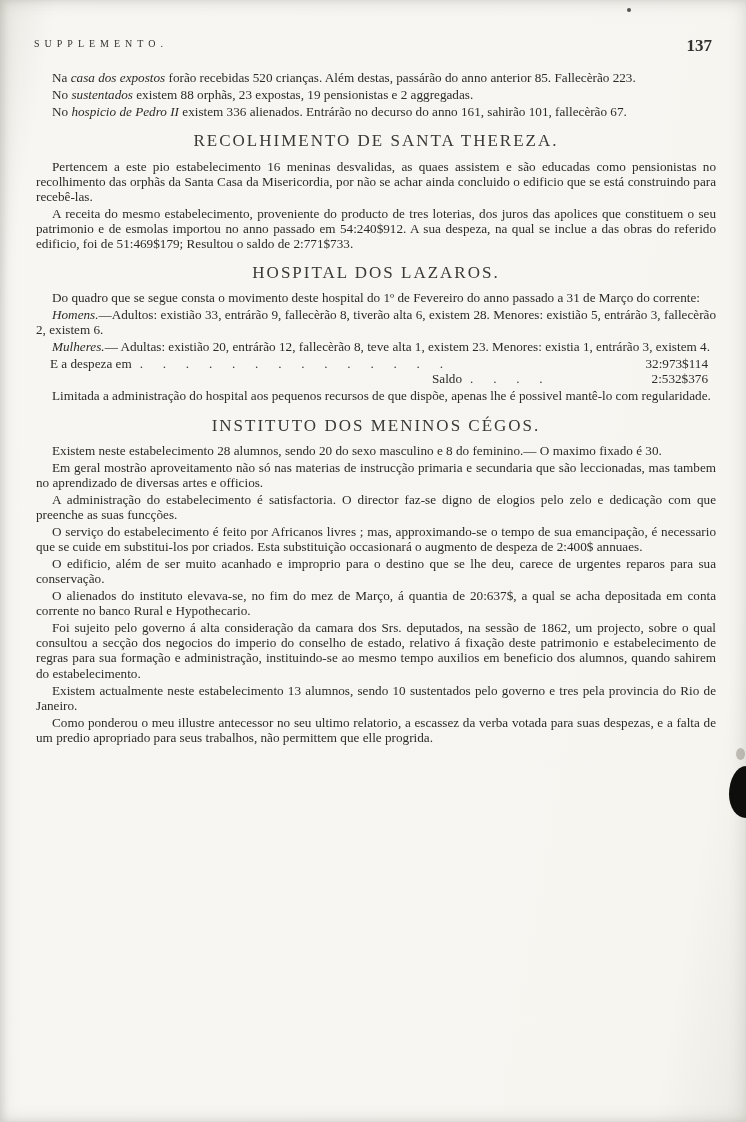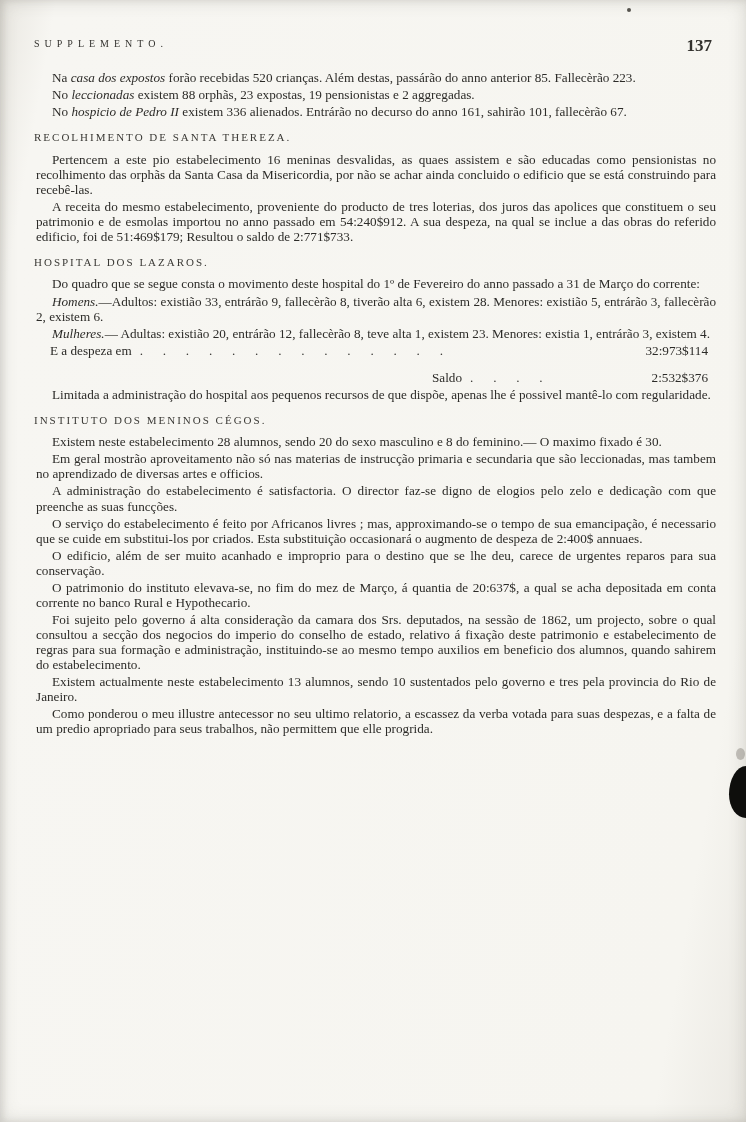--- a/index.html
+++ b/index.html
@@ -20,28 +20,28 @@
     letter-spacing:5px; color:#33322e;
   }
   .pagenum {
     position:absolute; right:6px; top:-2px;
     font-size:17px; font-weight:bold; color:#33322e;
   }
   .body-text { font-size:13.2px; line-height:1.14; text-align:justify; }
   .para { margin:2px; text-indent:16px; }
   .italic { font-style:italic; }
   .sec-heading {
-    font-size:11px; font-weight:normal;
+    text-align:center; font-size:17px; font-weight:normal;
     letter-spacing:2px; margin:12px 0 8px 0; color:#3a3935; text-indent:0;
   }
   .acct { display:flex; align-items:baseline; margin:0; padding-right:10px; }
   .acct-label { white-space:pre; text-indent:16px; }
   .acct-dots { flex:1; overflow:hidden; white-space:pre; padding:0 8px; color:#3a3935; }
   .acct-amount { white-space:pre; }
-  .acct-saldo { margin-top:12px; margin-bottom:2px; }
+  .acct-saldo { margin-bottom:2px; }
   .acct-saldo .acct-label { text-indent:0; padding-left:398px; }
   .ink-blot {
     position:absolute; right:0; top:766px; width:17px; height:52px;
     background:#0e0e0c;
     border-radius:100% 0 0 100% / 55% 0 0 45%;
   }
   .smudge {
     position:absolute; right:1px; top:748px; width:9px; height:12px;
     background:rgba(110,106,96,.38); border-radius:50%;
   }
@@ -62,21 +62,21 @@
   <div class="content">
 
     <div class="header">
       <div class="title">SUPPLEMENTO.</div>
       <div class="pagenum">137</div>
     </div>
 
     <div class="body-text">
 
       <p class="para"><span>Na </span><span class="italic">casa dos expostos</span><span> forão recebidas 520 crianças. Além destas, passárão do anno anterior 85. Fallecèrão 223.</span></p>
-      <p class="para"><span>No </span><span class="italic">leccionadas</span><span> existem 88 orphãs, 23 expostas, 19 pensionistas e 2 aggregadas.</span></p>
+      <p class="para"><span>No </span><span class="italic">sustentados</span><span> existem 88 orphãs, 23 expostas, 19 pensionistas e 2 aggregadas.</span></p>
       <p class="para"><span>No </span><span class="italic">hospicio de Pedro II</span><span> existem 336 alienados. Entrárão no decurso do anno 161, sahirão 101, fallecèrão 67.</span></p>
 
       <h3 class="sec-heading">RECOLHIMENTO DE SANTA THEREZA.</h3>
       <p class="para">Pertencem a este pio estabelecimento 16 meninas desvalidas, as quaes assistem e são educadas como pensionistas no recolhimento das orphãs da Santa Casa da Misericordia, por não se achar ainda concluido o edificio que se está construindo para recebê-las.</p>
       <p class="para">A receita do mesmo estabelecimento, proveniente do producto de tres loterias, dos juros das apolices que constituem o seu patrimonio e de esmolas importou no anno passado em 54:240$912. A sua despeza, na qual se inclue a das obras do referido edificio, foi de 51:469$179; Resultou o saldo de 2:771$733.</p>
 
       <h3 class="sec-heading">HOSPITAL DOS LAZAROS.</h3>
       <p class="para">Do quadro que se segue consta o movimento deste hospital do 1º de Fevereiro do anno passado a 31 de Março do corrente:</p>
       <p class="para"><span class="italic">Homens.</span><span>—Adultos: existião 33, entrárão 9, fallecèrão 8, tiverão alta 6, existem 28. Menores: existião 5, entrárão 3, fallecèrão 2, existem 6.</span></p>
       <p class="para"><span class="italic">Mulheres.</span><span>— Adultas: existião 20, entrárão 12, fallecèrão 8, teve alta 1, existem 23. Menores: existia 1, entrárão 3, existem 4.</span></p>
@@ -93,21 +93,21 @@
       </div>
 
       <p class="para">Limitada a administração do hospital aos pequenos recursos de que dispõe, apenas lhe é possivel mantê-lo com regularidade.</p>
 
       <h3 class="sec-heading">INSTITUTO DOS MENINOS CÉGOS.</h3>
       <p class="para">Existem neste estabelecimento 28 alumnos, sendo 20 do sexo masculino e 8 do feminino.— O maximo fixado é 30.</p>
       <p class="para">Em geral mostrão aproveitamento não só nas materias de instrucção primaria e secundaria que são leccionadas, mas tambem no aprendizado de diversas artes e officios.</p>
       <p class="para">A administração do estabelecimento é satisfactoria. O director faz-se digno de elogios pelo zelo e dedicação com que preenche as suas funcções.</p>
       <p class="para">O serviço do estabelecimento é feito por Africanos livres ; mas, approximando-se o tempo de sua emancipação, é necessario que se cuide em substitui-los por criados. Esta substituição occasionará o augmento de despeza de 2:400$ annuaes.</p>
       <p class="para">O edificio, além de ser muito acanhado e improprio para o destino que se lhe deu, carece de urgentes reparos para sua conservação.</p>
-      <p class="para">O patrimonio do instituto elevava-se, no fim do mez de Março, á quantia de 20:637$, a qual se acha depositada em conta corrente no banco Rural e Hypothecario.</p>
+      <p class="para">O alienados do instituto elevava-se, no fim do mez de Março, á quantia de 20:637$, a qual se acha depositada em conta corrente no banco Rural e Hypothecario.</p>
       <p class="para">Foi sujeito pelo governo á alta consideração da camara dos Srs. deputados, na sessão de 1862, um projecto, sobre o qual consultou a secção dos negocios do imperio do conselho de estado, relativo á fixação deste patrimonio e estabelecimento de regras para sua formação e administração, instituindo-se ao mesmo tempo auxilios em beneficio dos alumnos, quando sahirem do estabelecimento.</p>
 
       <p class="para">Existem actualmente neste estabelecimento 13 alumnos, sendo 10 sustentados pelo governo e tres pela provincia do Rio de Janeiro.</p>
       <p class="para">Como ponderou o meu illustre antecessor no seu ultimo relatorio, a escassez da verba votada para suas despezas, e a falta de um predio apropriado para seus trabalhos, não permittem que elle progrida.</p>
 
     </div>
   </div>
 </div>
 
 </body></html>

